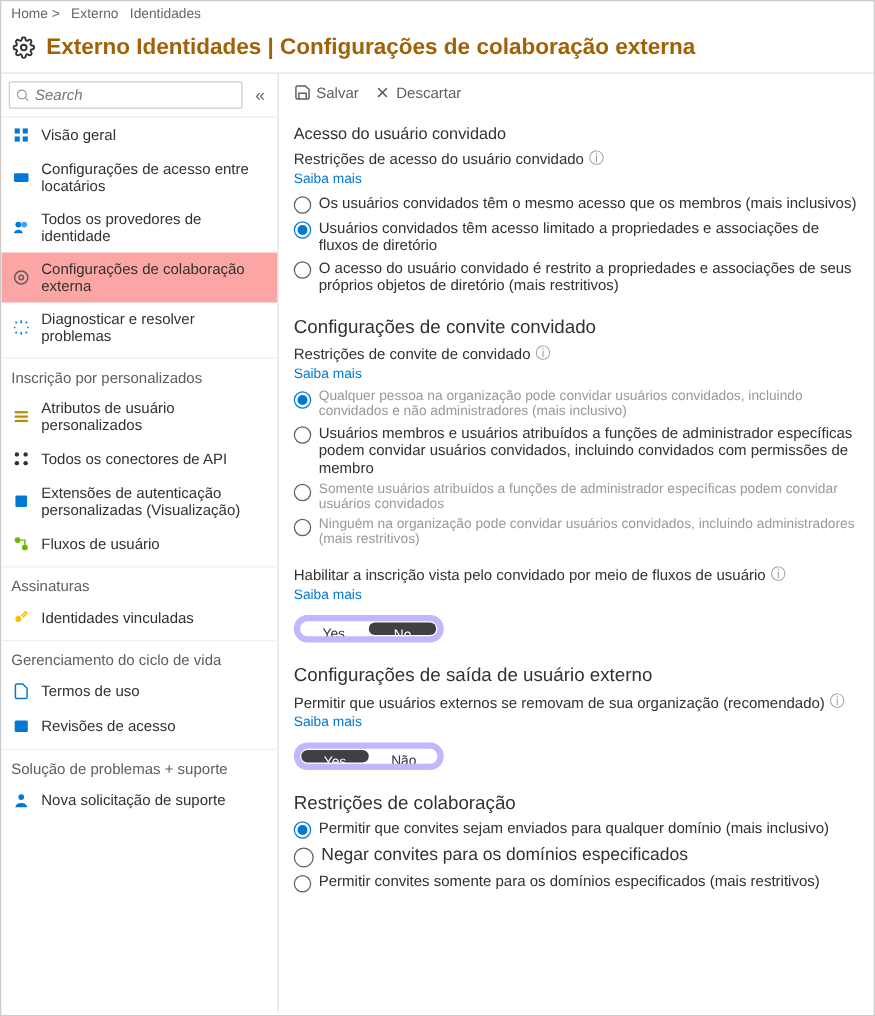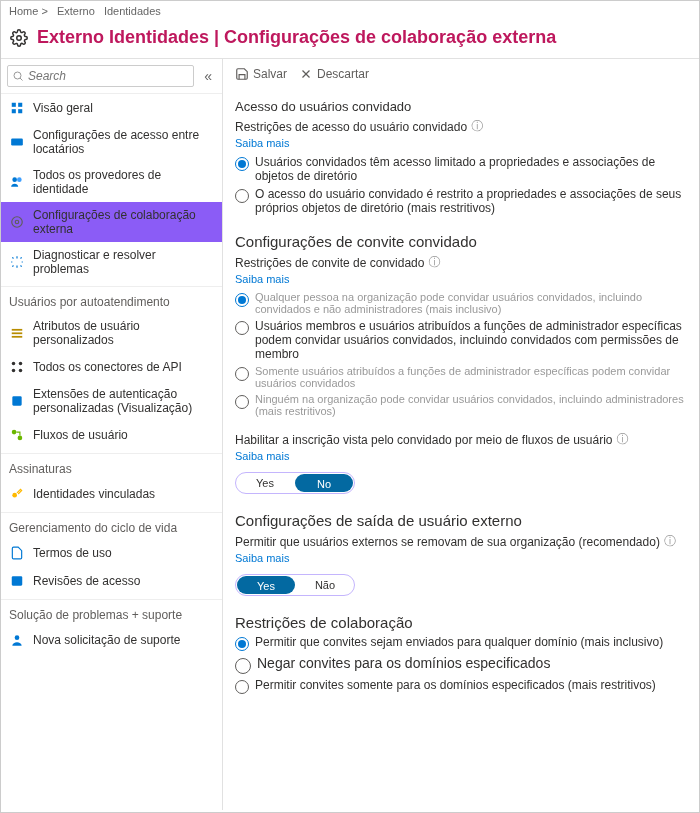--- a/index.html
+++ b/index.html
@@ -1,49 +1,49 @@
 <!DOCTYPE html>
 <html><head>
 <meta charset="utf-8">
 <style>
   * { box-sizing: border-box; margin: 0; padding: 0; }
   body { font-family: "Segoe UI", Arial, sans-serif; font-size: 12px; color: #323130; background: #fff; width: 700px; height: 813px; overflow: hidden; border: 1px solid #ccc; }
   .breadcrumb { padding: 4px 8px; font-size: 11px; color: #666; }
   .breadcrumb span { margin-right: 6px; }
   .header { display: flex; align-items: center; padding: 6px 8px 10px 8px; border-bottom: 1px solid #e1e1e1; }
   .header .gear { width: 20px; height: 20px; margin-right: 8px; display:flex;align-items:center;justify-content:center;}
-  .header h1 { font-size: 18px; font-weight: 600; color: #be185d; }
+  .header h1 { font-size: 18px; font-weight: 600; color: #a16207; }
   .layout { display: flex; height: calc(100% - 60px); }
   .sidebar { width: 222px; border-right: 1px solid #e1e1e1; overflow-y: auto; }
   .search-row { display: flex; align-items: center; padding: 6px; border-bottom: 1px solid #eee; }
   .search-box { flex: 1; display: flex; align-items: center; border: 1px solid #ccc; border-radius: 2px; padding: 2px 4px; font-style: italic; color: #999; height:22px;}
   .search-box svg { margin-right: 4px; flex-shrink:0;}
   .search-box input { border: none; outline: none; flex:1; font-size: 12px; font-style: italic; color:#666; width: 100%; }
   .collapse-btn { margin-left: 6px; color: #666; font-size: 14px; cursor: pointer; padding: 0 4px;}
   .nav-item { display: flex; align-items: center; padding: 6px 8px; cursor: pointer; font-size: 12px; color: #323130; }
-  .nav-item.selected { background: #8b5cf6; }
+  .nav-item.selected { background: #fca5a5; }
   .nav-item .icon { width: 16px; height: 16px; margin-right: 8px; display:flex;align-items:center;justify-content:center; flex-shrink:0;}
   .nav-group { padding: 8px 8px 4px 8px; font-size: 12px; color: #605e5c; border-top: 1px solid #eee; margin-top: 4px;}
   .sidebar .nav-group:first-of-type { border-top: none; }
   .main { flex: 1; padding: 8px 12px; overflow-y: auto; }
   .toolbar { display: flex; align-items: center; gap: 12px; padding-bottom: 8px; margin-bottom: 8px;}
   .toolbar-btn { display: flex; align-items: flex-start; gap: 4px; color: #605e5c; cursor: pointer; font-size: 12px;}
   .section-title { font-size: 13px; color: #323130; margin: 10px 0 4px 0; font-weight: 400;}
   .section-title.big { font-size: 15px; margin-top: 18px;}
   .sub { font-size: 12px; color: #323130; margin: 2px 0; display:flex; align-items:center; gap:4px;}
   .learn { font-size: 11px; color: #0078d4; margin: 2px 0 6px 0; cursor: pointer;}
   .radio-row { display: flex; align-items: flex-start; gap: 6px; margin: 4px 0; font-size: 12px; color: #323130;}
   .radio-row.large { font-size: 14px;}
   .radio { width: 14px; height: 14px; border: 1px solid #605e5c; border-radius: 50%; flex-shrink: 0; margin-top: 2px; position: relative; cursor: pointer;}
   .radio.checked { border-color: #0078d4; border-width: 1px;}
   .radio.checked::after { content: ""; position: absolute; width: 8px; height: 8px; background: #0078d4; border-radius: 50%; top: 2px; left: 2px;}
   .radio.large { width: 16px; height: 16px; margin-top:3px;}
-  .toggle { display: inline-flex; border: 1px solid #c4b5fd; border-radius: 12px; overflow: hidden; width: 120px; height: 22px; margin-top: 4px;}
+  .toggle { display: inline-flex; border: 5px solid #c4b5fd; border-radius: 12px; overflow: hidden; width: 120px; height: 22px; margin-top: 4px;}
   .toggle span { flex:1; text-align: center; line-height: 20px; font-size: 11px; cursor: pointer;}
-  .toggle .active { background: #0369a1; color: #fff; border-radius: 10px; margin:1px;}
+  .toggle .active { background: #404040; color: #fff; border-radius: 10px; margin:1px;}
   .toggle .inactive { color: #323130; }
   .info-icon { color: #999; font-size: 12px;}
   .muted { color: #999; font-size: 11px;}
 </style>
 </head>
 <body>
 
 <div class="breadcrumb">
   <span>Home &gt;</span>
   <span>Externo</span>
@@ -113,21 +113,21 @@
     </div>
     <div class="nav-item">
       <span class="icon">
           <svg width="14" height="14" viewBox="0 0 24 24" fill="none" stroke="#0078d4" stroke-width="2">
             <path d="M12 2v4M12 18v4M4 12H2M22 12h-2M6 6l-2-2M20 20l-2-2M6 18l-2 2M20 4l-2 2"></path>
           </svg>
         </span>
       <span>Diagnosticar e resolver problemas</span>
     </div>
 
-    <div class="nav-group">Usuários por autoatendimento</div>
+    <div class="nav-group">Inscrição por personalizados</div>
     <div class="nav-item">
       <span class="icon">
           <svg width="14" height="14" viewBox="0 0 24 24" fill="#b88c00">
             <rect x="3" y="5" width="18" height="3"></rect>
             <rect x="3" y="11" width="18" height="3"></rect>
             <rect x="3" y="17" width="18" height="3"></rect>
           </svg>
         </span>
       <span>Atributos de usuário personalizados</span>
     </div>
@@ -213,29 +213,33 @@
       </div>
       <div class="toolbar-btn">
         <svg width="14" height="14" viewBox="0 0 24 24" fill="none" stroke="#605e5c" stroke-width="2">
             <line x1="18" y1="6" x2="6" y2="18"></line>
             <line x1="6" y1="6" x2="18" y2="18"></line>
           </svg>
         <span>Descartar</span>
       </div>
     </div>
 
-    <div class="section-title">Acesso do usuários convidado</div>
+    <div class="section-title">Acesso do usuário convidado</div>
     <div class="sub">
         <span>Restrições de acesso do usuário convidado</span>
         <span class="info-icon">ⓘ</span>
       </div>
     <div class="learn">Saiba mais</div>
     <div class="radio-row">
+        <span class="radio"></span>
+        <span>Os usuários convidados têm o mesmo acesso que os membros (mais inclusivos)</span>
+      </div>
+    <div class="radio-row">
         <span class="radio checked"></span>
-        <span>Usuários convidados têm acesso limitado a propriedades e associações de objetos de diretório</span>
+        <span>Usuários convidados têm acesso limitado a propriedades e associações de fluxos de diretório</span>
       </div>
     <div class="radio-row">
         <span class="radio"></span>
         <span>O acesso do usuário convidado é restrito a propriedades e associações de seus próprios objetos de diretório (mais restritivos)</span>
       </div>
 
     <div class="section-title big">Configurações de convite convidado</div>
     <div class="sub">
         <span>Restrições de convite de convidado</span>
         <span class="info-icon">ⓘ</span>

